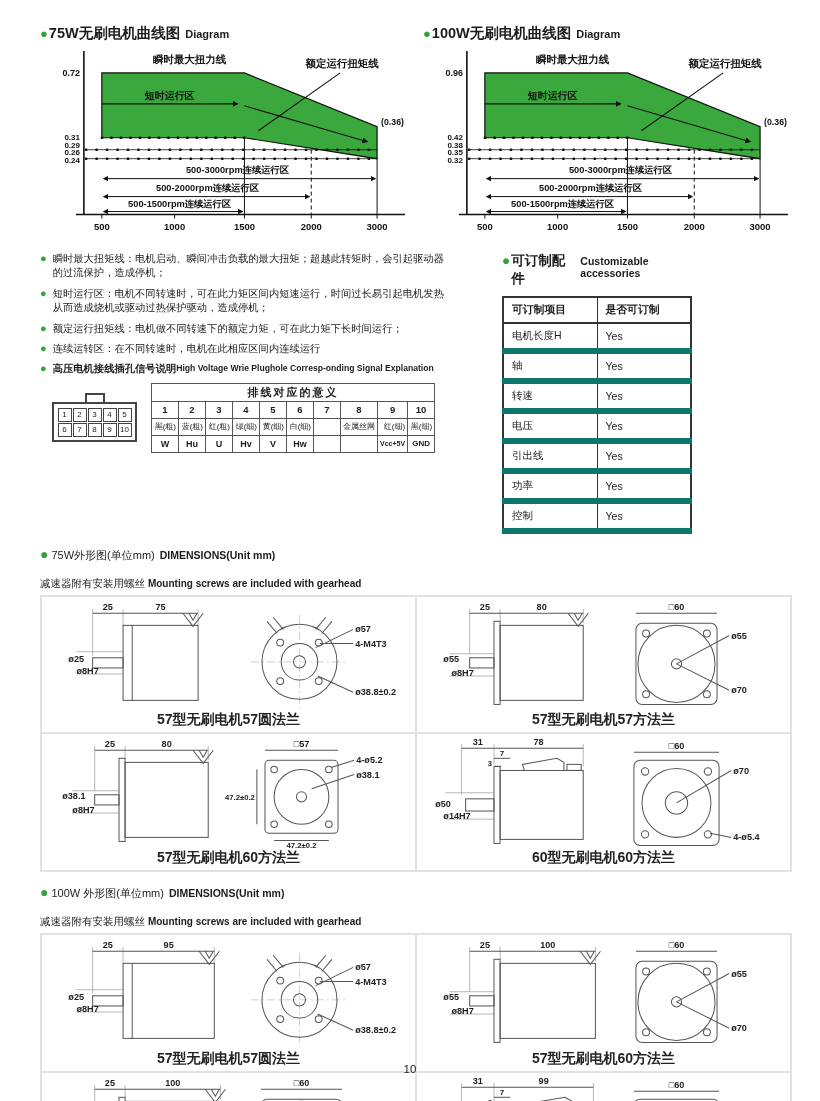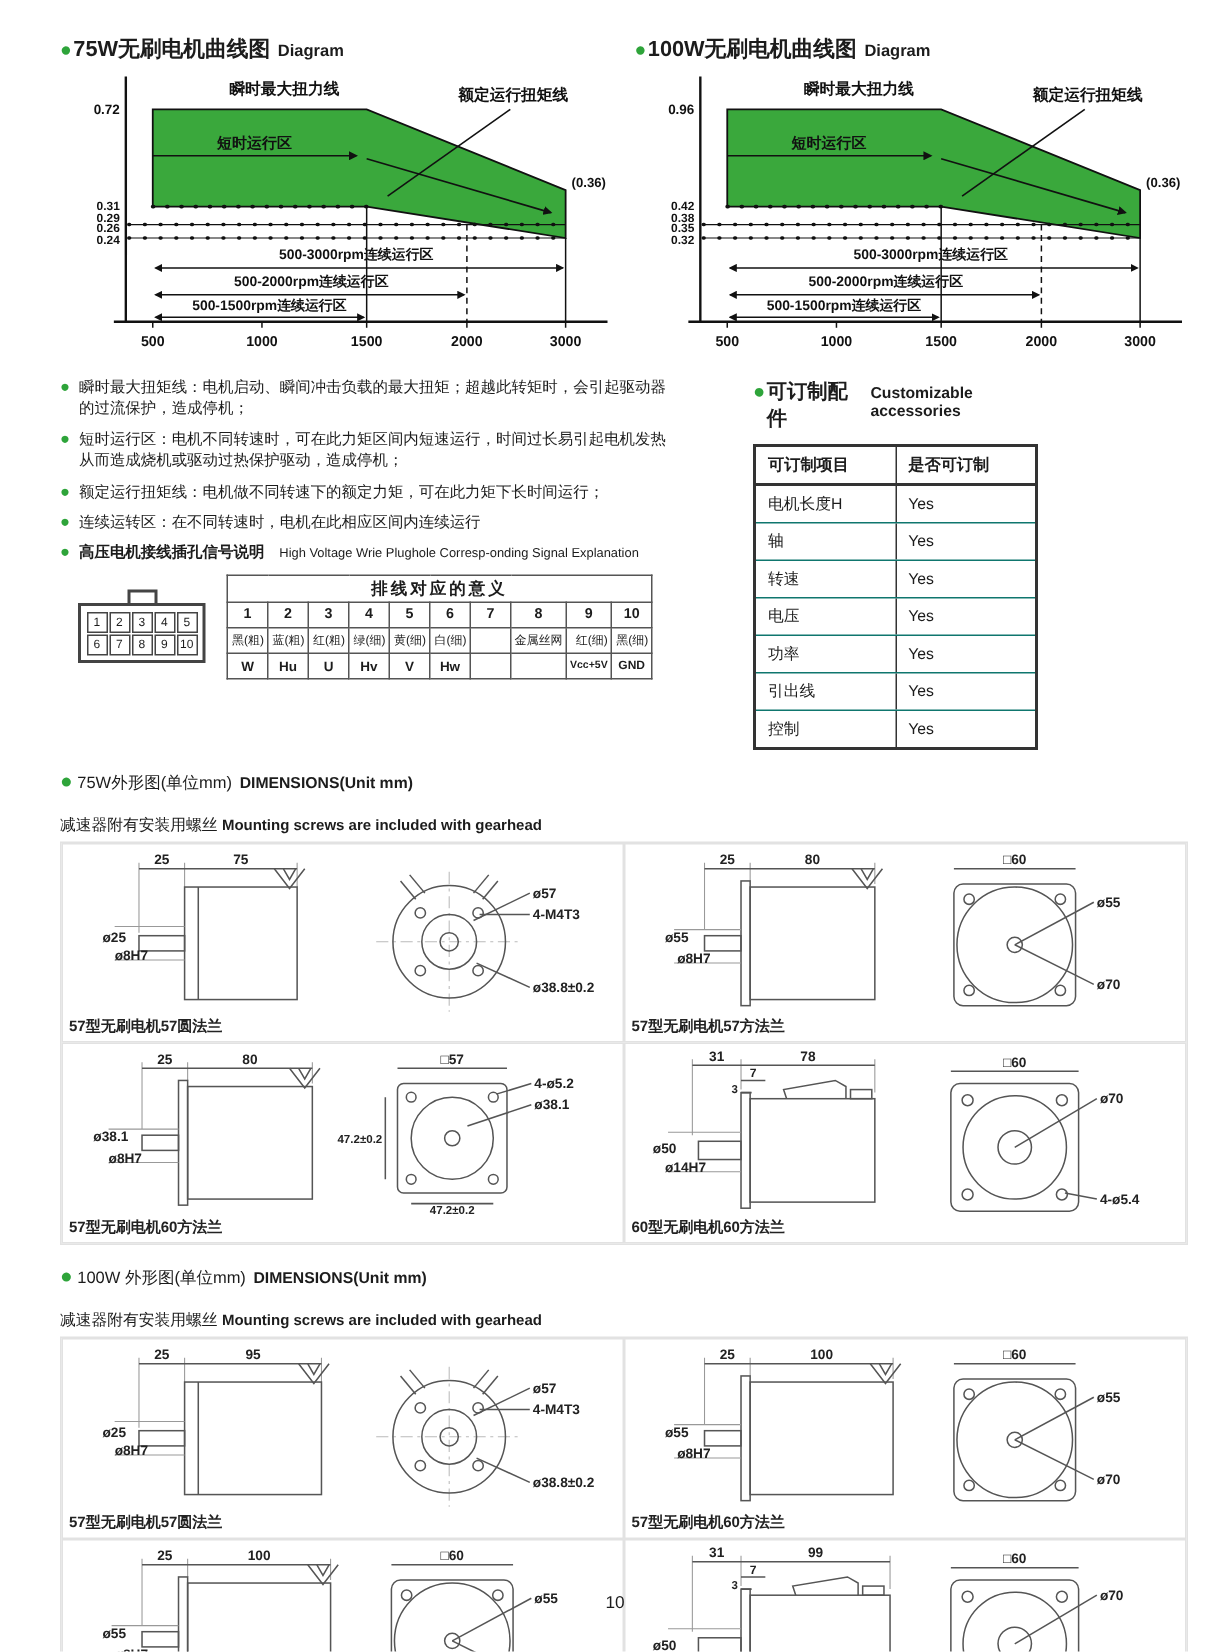--- a/index.html
+++ b/index.html
@@ -16,53 +16,53 @@
   .blk-title .dot{color:#2ea43a;font-size:13px;margin-right:1px;}
   .blk-title .en{font-size:11px;margin-left:5px;}
   .chart-svg{display:block;width:100%;height:auto;margin-top:2px;}
   .chart-svg text{fill:#111;}
   
   .mid-row{display:flex;margin-top:10px;}
   .notes-col{width:412px;}
   .note{display:flex;font-size:10.3px;line-height:1.4;margin-bottom:6px;}
   .note .b{color:#2ea43a;font-size:11px;margin-right:6px;line-height:1.2;}
   .note.bold .zh{font-weight:bold;}
-  .note .en-small{font-weight:normal;font-size:8.6px;margin-left:10px;}
+  .note .en-small{font-weight:bold;font-size:8.6px;margin-left:0;}
   .wire-row{display:flex;align-items:center;margin-top:4px;}
   .plug{margin-left:12px;margin-right:14px;}
   .plug .tab{width:16px;height:7px;border:2px solid #444;margin:0 auto -2px auto;background:#fff;}
   .plug .body{border:2px solid #444;padding:3px 3px;background:#fff;}
   .plug .prow{display:flex;}
   .plug .pin{width:12px;height:12px;border:1px solid #444;font-size:8px;display:flex;align-items:center;justify-content:center;margin:0.5px;}
   table.wire{border-collapse:collapse;padding-left:16px;}
   table.wire td{border:1px solid #555;text-align:center;font-size:9px;padding:1px 2px;min-width:22px;height:14px;}
   table.wire td.title{font-size:11px;font-weight:bold;letter-spacing:2px;}
   table.wire td.num{font-weight:bold;font-size:9.5px;}
   table.wire td.col{font-size:8px;text-align:right;}
   table.wire td.sig{font-weight:bold;font-size:9px;}
   .acc-col{margin-left:50px;width:205px;}
   .acc-title{display:flex;align-items:baseline;font-weight:bold;font-size:13.5px;}
   .acc-title .dot{color:#2ea43a;margin-right:1px;}
   .acc-title .en{font-size:10.5px;margin-left:4px;}
   table.acc{border-collapse:collapse;width:190px;margin-top:8px;border:2px solid #333;}
   table.acc th{font-size:10.8px;text-align:left;padding:5px 8px;border-bottom:2px solid #333;font-weight:bold;}
-  table.acc td{font-size:10.5px;padding:5px 8px;border-bottom:1px solid #0f766e;}
+  table.acc td{font-size:10.5px;padding:5px 8px;border-bottom:6px solid #0f766e;}
   table.acc th+th, table.acc td+td{border-left:1px solid #333;}
   
   .dim-header{display:flex;align-items:baseline;margin-top:12px;}
   .dim-header .dot{color:#2ea43a;font-size:14px;margin-right:3px;}
   .dim-header .zh{font-weight:normal;font-size:11px;}
   .dim-header .en{font-weight:bold;font-size:10.5px;margin-left:5px;}
   .dim-sub{font-size:10.5px;margin-top:14px;}
   .dim-sub .en{font-weight:bold;font-size:10px;}
   .draw-grid{display:grid;grid-template-columns:1fr 1fr;margin-top:4px;border:1px solid #e2e2e2;font-weight:bold;}
   .cell{border:1px solid #e2e2e2;padding:2px 4px 3px 4px;}
   .cell svg{display:block;width:100%;height:auto;}
   .cell svg text{fill:#222;}
-  .cap{text-align:left;font-size:10px;color:#222;margin-top:1px;}
+  .cap{text-align:center;font-size:14px;color:#222;margin-top:1px;}
   .pagenum{position:absolute;left:0;right:0;bottom:26px;text-align:center;font-size:11.5px;}
   .d-line{stroke:#555;stroke-width:1;fill:none;}
   .d-thin{stroke:#999;stroke-width:0.7;fill:none;}
   .d-cl{stroke:#bbb;stroke-width:0.7;fill:none;stroke-dasharray:8 3 2 3;}
 </style>
 </head>
 <body>
 
 <div class="page">
 
@@ -302,25 +302,25 @@
             </tr>
           <tr>
               <td>转速</td>
               <td>Yes</td>
             </tr>
           <tr>
               <td>电压</td>
               <td>Yes</td>
             </tr>
           <tr>
+              <td>引出线</td>
+              <td>Yes</td>
+            </tr>
+          <tr>
               <td>功率</td>
-              <td>Yes</td>
-            </tr>
-          <tr>
-              <td>引出线</td>
               <td>Yes</td>
             </tr>
           <tr>
               <td>控制</td>
               <td>Yes</td>
             </tr>
         </tbody>
       </table>
     </div>
   </div>

